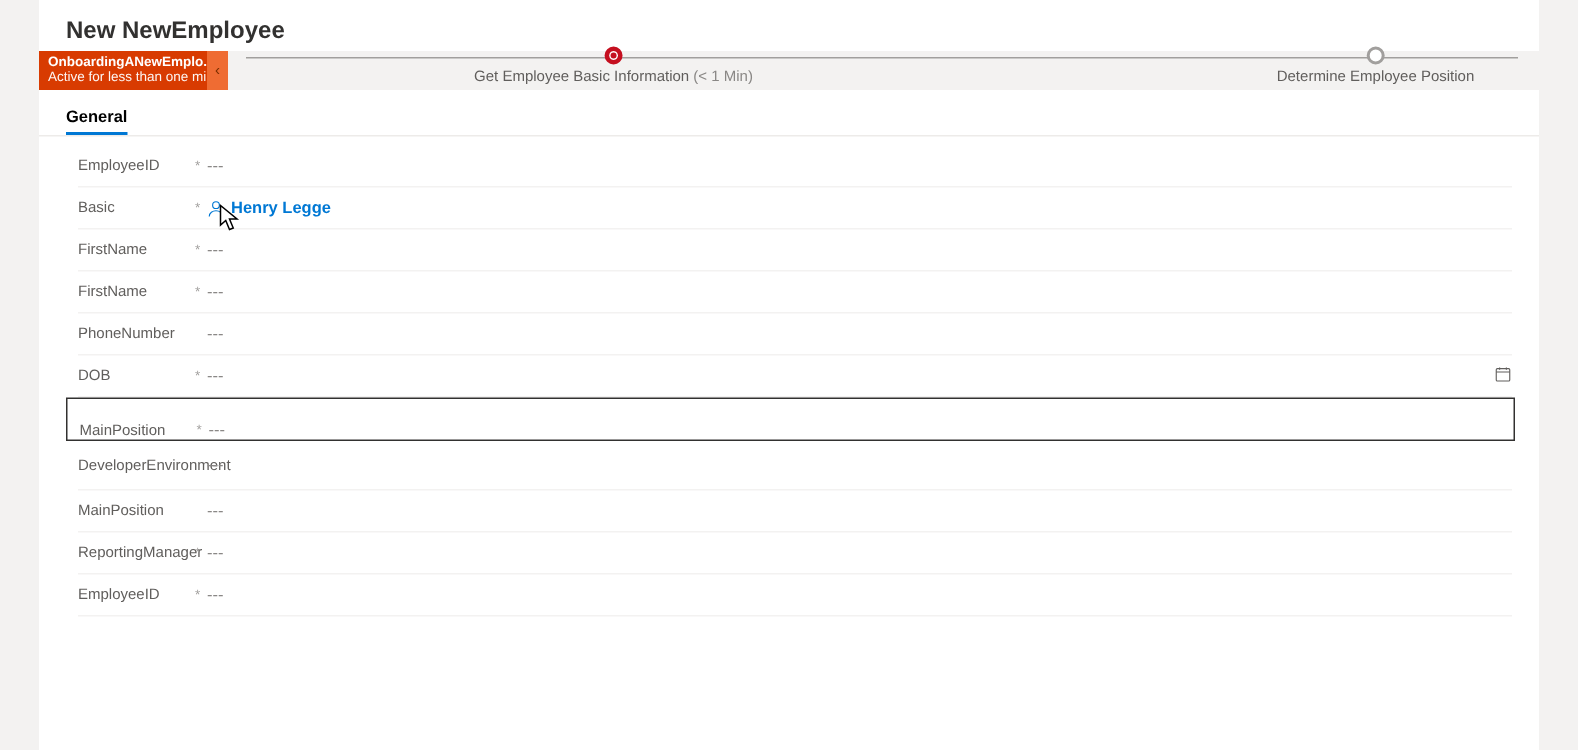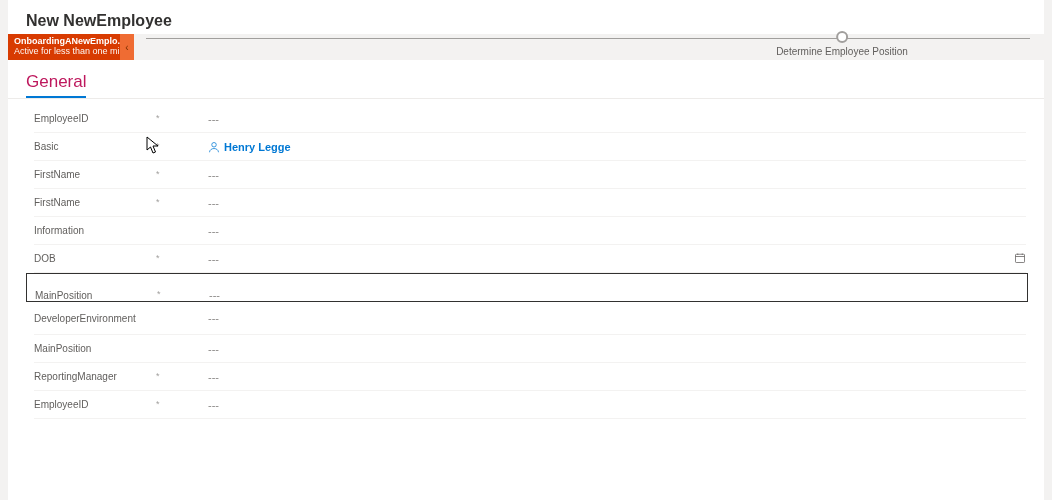--- a/index.html
+++ b/index.html
@@ -8,21 +8,21 @@
     font-family: "Segoe UI", Arial, sans-serif;
     font-size: 12px;
     color: #323130;
     background: #f3f2f1;
     width: 1052px;
     height: 500px;
     overflow: hidden;
   }
   .page {
     background: #ffffff;
-    margin: 0 8px;
+    margin: 0 26px;
     height: 100%;
     box-sizing: border-box;
     display: flex;
     flex-direction: column;
   }
   
   .hdr {
     padding: 12px 18px 4px 18px;
   }
   .hdr .title {
@@ -99,45 +99,44 @@
   .node-dot {
      width:4px;height:4px;border-radius:50%;background:#c50f1f;
   }
   .bpf-label {
     margin-top: 3px;
     white-space: nowrap;
   }
   .bpf-label .time { color:#8a8886; }
   
   .stage-1 { left: 50%; transform: translateX(-50%); left: 383px; }
-  .stage-2 { left: 834px; transform: translateX(-50%); }
+  .stage-2 { left: 891px; transform: translateX(-50%); }
   
   .tabs {
     padding: 8px 18px 0 18px;
     border-bottom: 1px solid #edebe9;
   }
   .tab {
     display: inline-block;
-    font-size: 17px;
+    font-size: 11px;
     padding: 4px 0;
-    color: #be185d;
+    color: #000000;
     border-bottom: 2px solid #0078d4;
-    font-weight: 400;
+    font-weight: 700;
   }
   
   .form {
     padding: 6px 18px 0 26px;
   }
   .row {
     display: flex;
     align-items: center;
     min-height: 27px;
     border-bottom: 1px solid #f3f2f1;
     position: relative;
-    gap: 44px;
   }
   .row .label {
     width: 78px;
     font-size: 10px;
     color: #605e5c;
     line-height: 1.1;
   }
   .row .req {
     width: 8px;
     font-size: 9px;
@@ -198,20 +197,29 @@
   <div class="bpf">
     <div class="bpf-tag">
       <div class="line1">OnboardingANewEmplo...</div>
       <div class="line2">Active for less than one mi...</div>
     </div>
     <div class="bpf-chevron">
       <span>‹</span>
     </div>
     <div class="bpf-line"></div>
 
+    <div class="bpf-stage stage-1">
+      <div class="bpf-node active" style="display:flex;align-items:center;justify-content:center;">
+        <div class="node-dot"></div>
+      </div>
+      <div class="bpf-label">
+        <span>Get Employee Basic Information</span>
+        <span class="time">(&lt; 1 Min)</span>
+      </div>
+    </div>
 
     <div class="bpf-stage stage-2">
       <div class="bpf-node"></div>
       <div class="bpf-label">
         <span>Determine Employee Position</span>
       </div>
     </div>
   </div>
 
   <div class="tabs">
@@ -244,21 +252,21 @@
       <span class="value placeholder">---</span>
     </div>
 
     <div class="row">
       <span class="label">FirstName</span>
       <span class="req">*</span>
       <span class="value placeholder">---</span>
     </div>
 
     <div class="row">
-      <span class="label">Information</span>
+      <span class="label">PhoneNumber</span>
       <span class="req"></span>
       <span class="value placeholder">---</span>
     </div>
 
     <div class="row">
       <span class="label">DOB</span>
       <span class="req">*</span>
       <span class="value placeholder">---</span>
       <span class="icon-right">
         <svg width="12" height="12" viewBox="0 0 16 16" fill="none" stroke="#605e5c">

